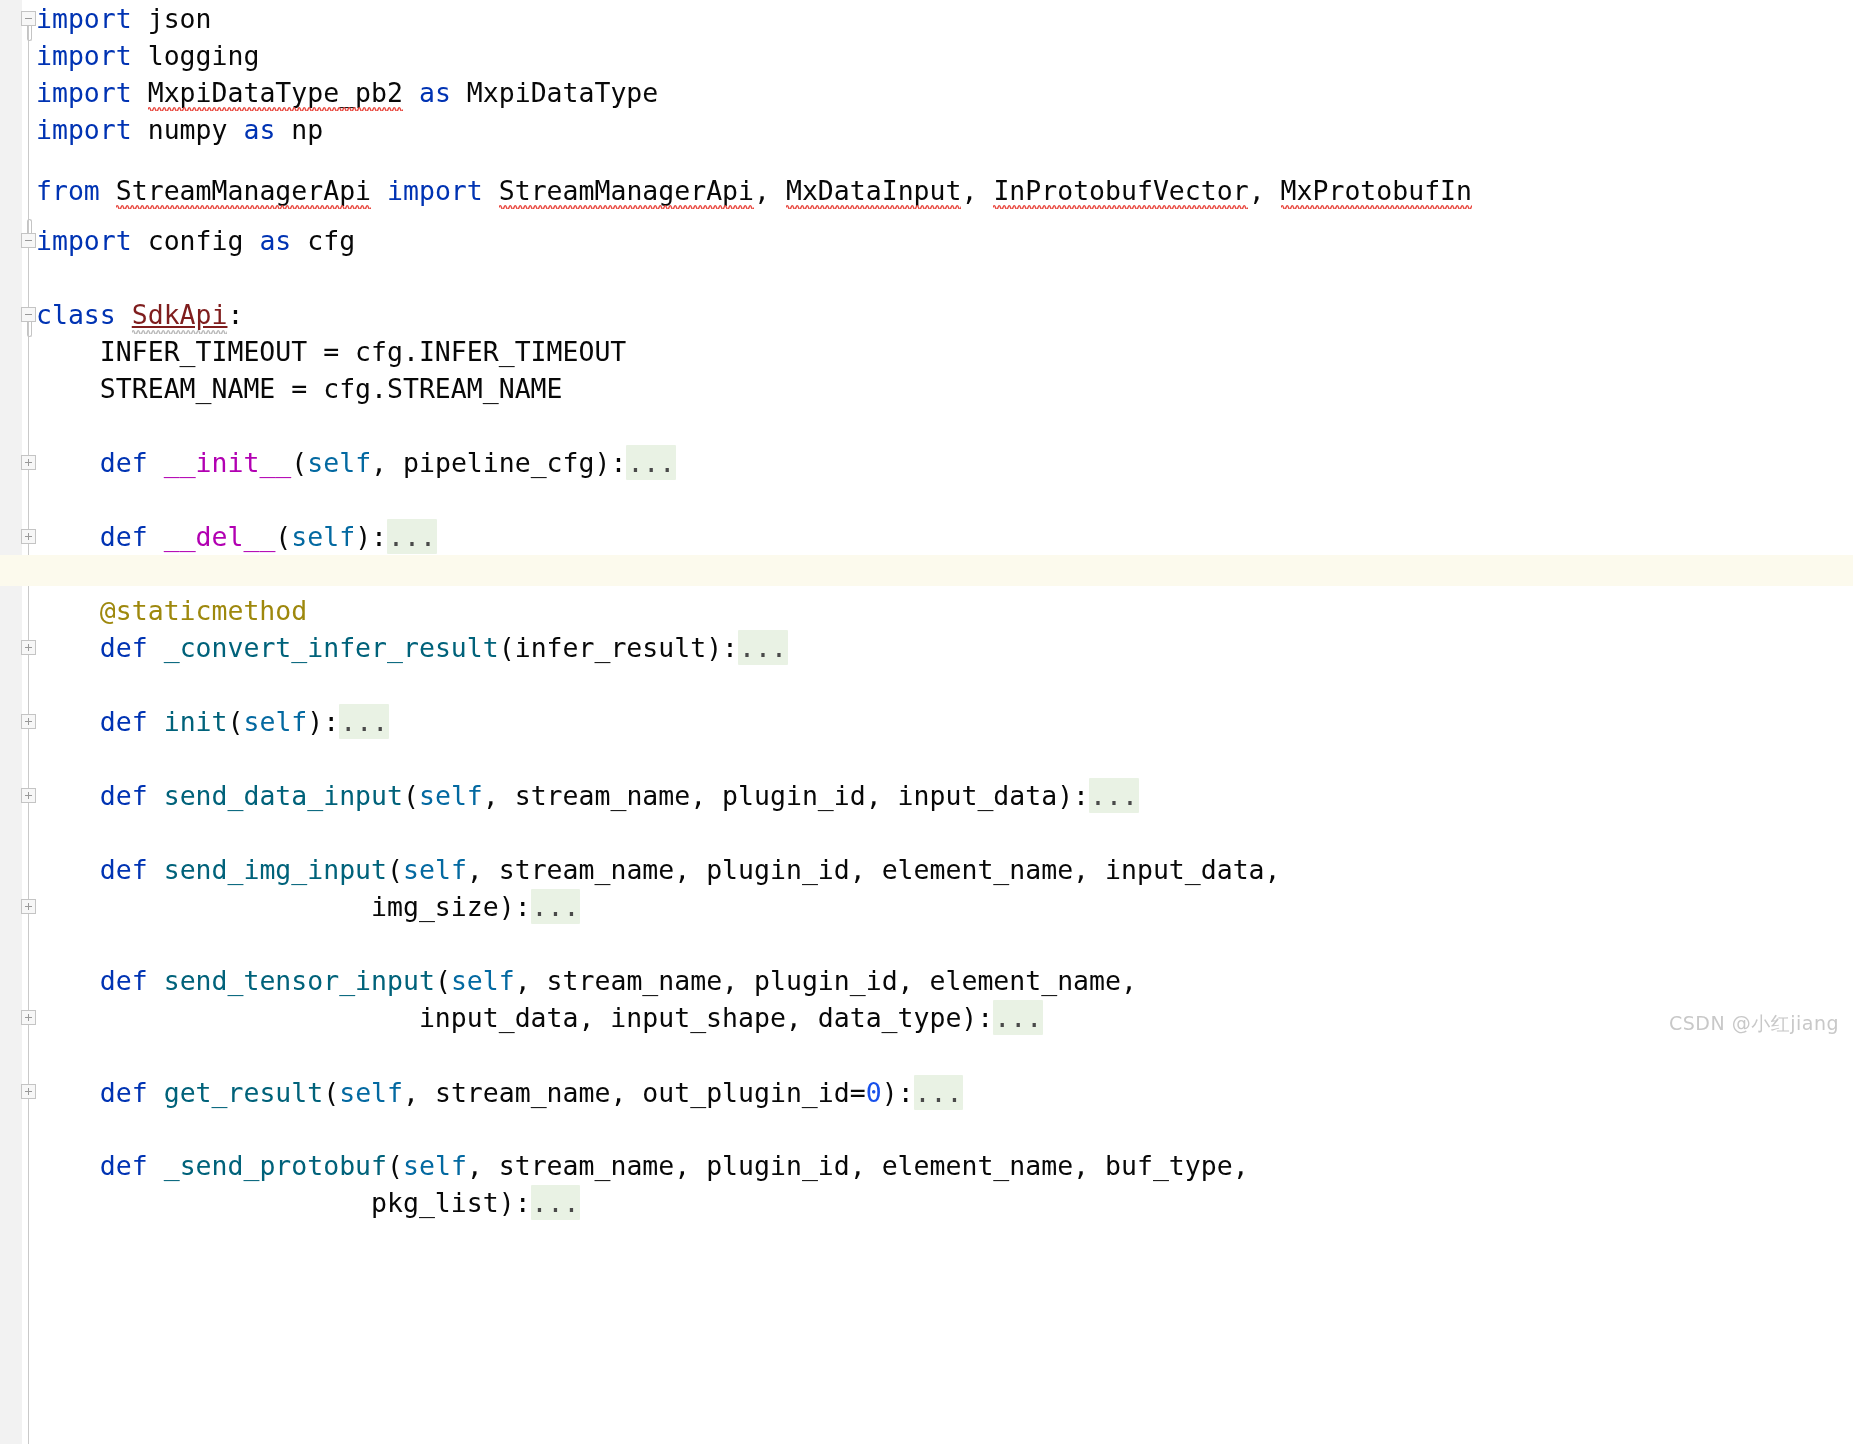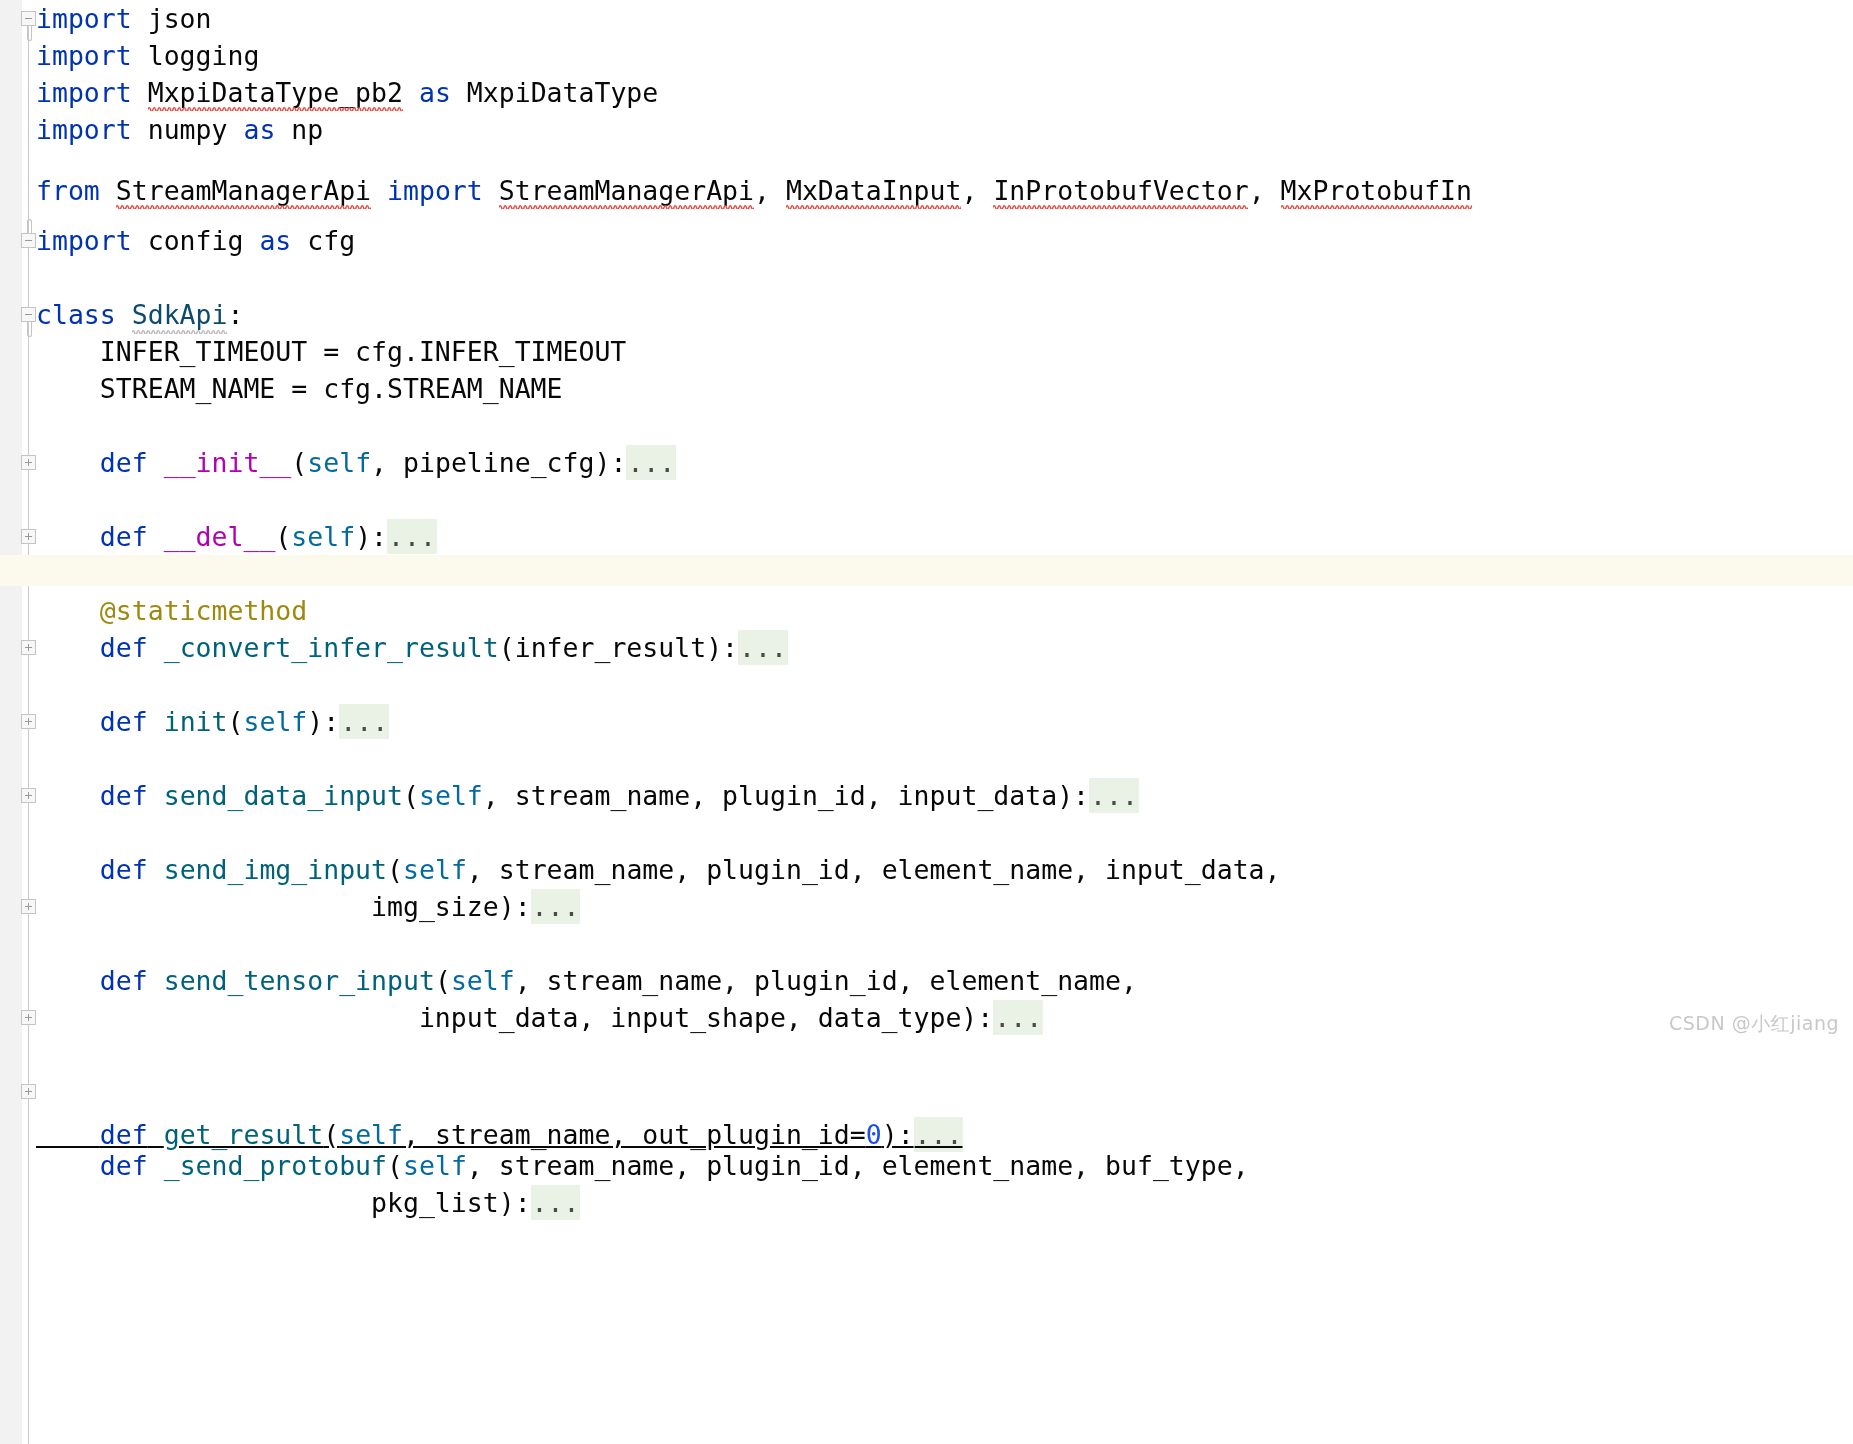--- a/index.html
+++ b/index.html
@@ -122,21 +122,21 @@
   }
 
   
   .kw      { color: #0033b3; }            
   .plain   { color: #080808; }
   .dunder  { color: #b200b2; }            
   .self    { color: #0369a1; }            
   .fn      { color: #00627a; }            
   .deco    { color: #9e880d; }            
   .num     { color: #1750eb; }            
-  .clsname { color: #0c4a6e; }
+  .clsname { color: #7f1d1d; text-decoration: underline; }
   
   .wave {
     position: absolute;
     left: 0;
     bottom: -4px;
     height: 6px;
     width: 100%;
     overflow: hidden;
     pointer-events: none;
   }
@@ -221,20 +221,20 @@
       <div class="line" style="top: 444px;"><span class="plain">    </span><span class="kw">def</span><span class="plain"> </span><span class="dunder">__init__</span><span class="plain">(</span><span class="self">self</span><span class="plain">, pipeline_cfg):</span><span class="fold-ph">...</span></div>
       <div class="line" style="top: 518px;"><span class="plain">    </span><span class="kw">def</span><span class="plain"> </span><span class="dunder">__del__</span><span class="plain">(</span><span class="self">self</span><span class="plain">):</span><span class="fold-ph">...</span></div>
       <div class="line" style="top: 592px;"><span class="plain">    </span><span class="deco">@staticmethod</span></div>
       <div class="line" style="top: 629px;"><span class="plain">    </span><span class="kw">def</span><span class="plain"> </span><span class="fn">_convert_infer_result</span><span class="plain">(infer_result):</span><span class="fold-ph">...</span></div>
       <div class="line" style="top: 703px;"><span class="plain">    </span><span class="kw">def</span><span class="plain"> </span><span class="fn">init</span><span class="plain">(</span><span class="self">self</span><span class="plain">):</span><span class="fold-ph">...</span></div>
       <div class="line" style="top: 777px;"><span class="plain">    </span><span class="kw">def</span><span class="plain"> </span><span class="fn">send_data_input</span><span class="plain">(</span><span class="self">self</span><span class="plain">, stream_name, plugin_id, input_data):</span><span class="fold-ph">...</span></div>
       <div class="line" style="top: 851px;"><span class="plain">    </span><span class="kw">def</span><span class="plain"> </span><span class="fn">send_img_input</span><span class="plain">(</span><span class="self">self</span><span class="plain">, stream_name, plugin_id, element_name, input_data,</span></div>
       <div class="line" style="top: 888px;"><span class="plain">                     img_size):</span><span class="fold-ph">...</span></div>
       <div class="line" style="top: 962px;"><span class="plain">    </span><span class="kw">def</span><span class="plain"> </span><span class="fn">send_tensor_input</span><span class="plain">(</span><span class="self">self</span><span class="plain">, stream_name, plugin_id, element_name,</span></div>
       <div class="line" style="top: 999px;"><span class="plain">                        input_data, input_shape, data_type):</span><span class="fold-ph">...</span></div>
-      <div class="line" style="top: 1116px; text-decoration: underline;"><span class="plain">    </span><span class="kw">def</span><span class="plain"> </span><span class="fn">get_result</span><span class="plain">(</span><span class="self">self</span><span class="plain">, stream_name, out_plugin_id=</span><span class="num">0</span><span class="plain">):</span><span class="fold-ph">...</span></div>
+      <div class="line" style="top: 1074px;"><span class="plain">    </span><span class="kw">def</span><span class="plain"> </span><span class="fn">get_result</span><span class="plain">(</span><span class="self">self</span><span class="plain">, stream_name, out_plugin_id=</span><span class="num">0</span><span class="plain">):</span><span class="fold-ph">...</span></div>
       <div class="line" style="top: 1147px;"><span class="plain">    </span><span class="kw">def</span><span class="plain"> </span><span class="fn">_send_protobuf</span><span class="plain">(</span><span class="self">self</span><span class="plain">, stream_name, plugin_id, element_name, buf_type,</span></div>
       <div class="line" style="top: 1184px;"><span class="plain">                     pkg_list):</span><span class="fold-ph">...</span></div>
     </div>
 
   <div class="watermark">CSDN @小红jiang</div>
 
 </div>
 
 </body></html>

